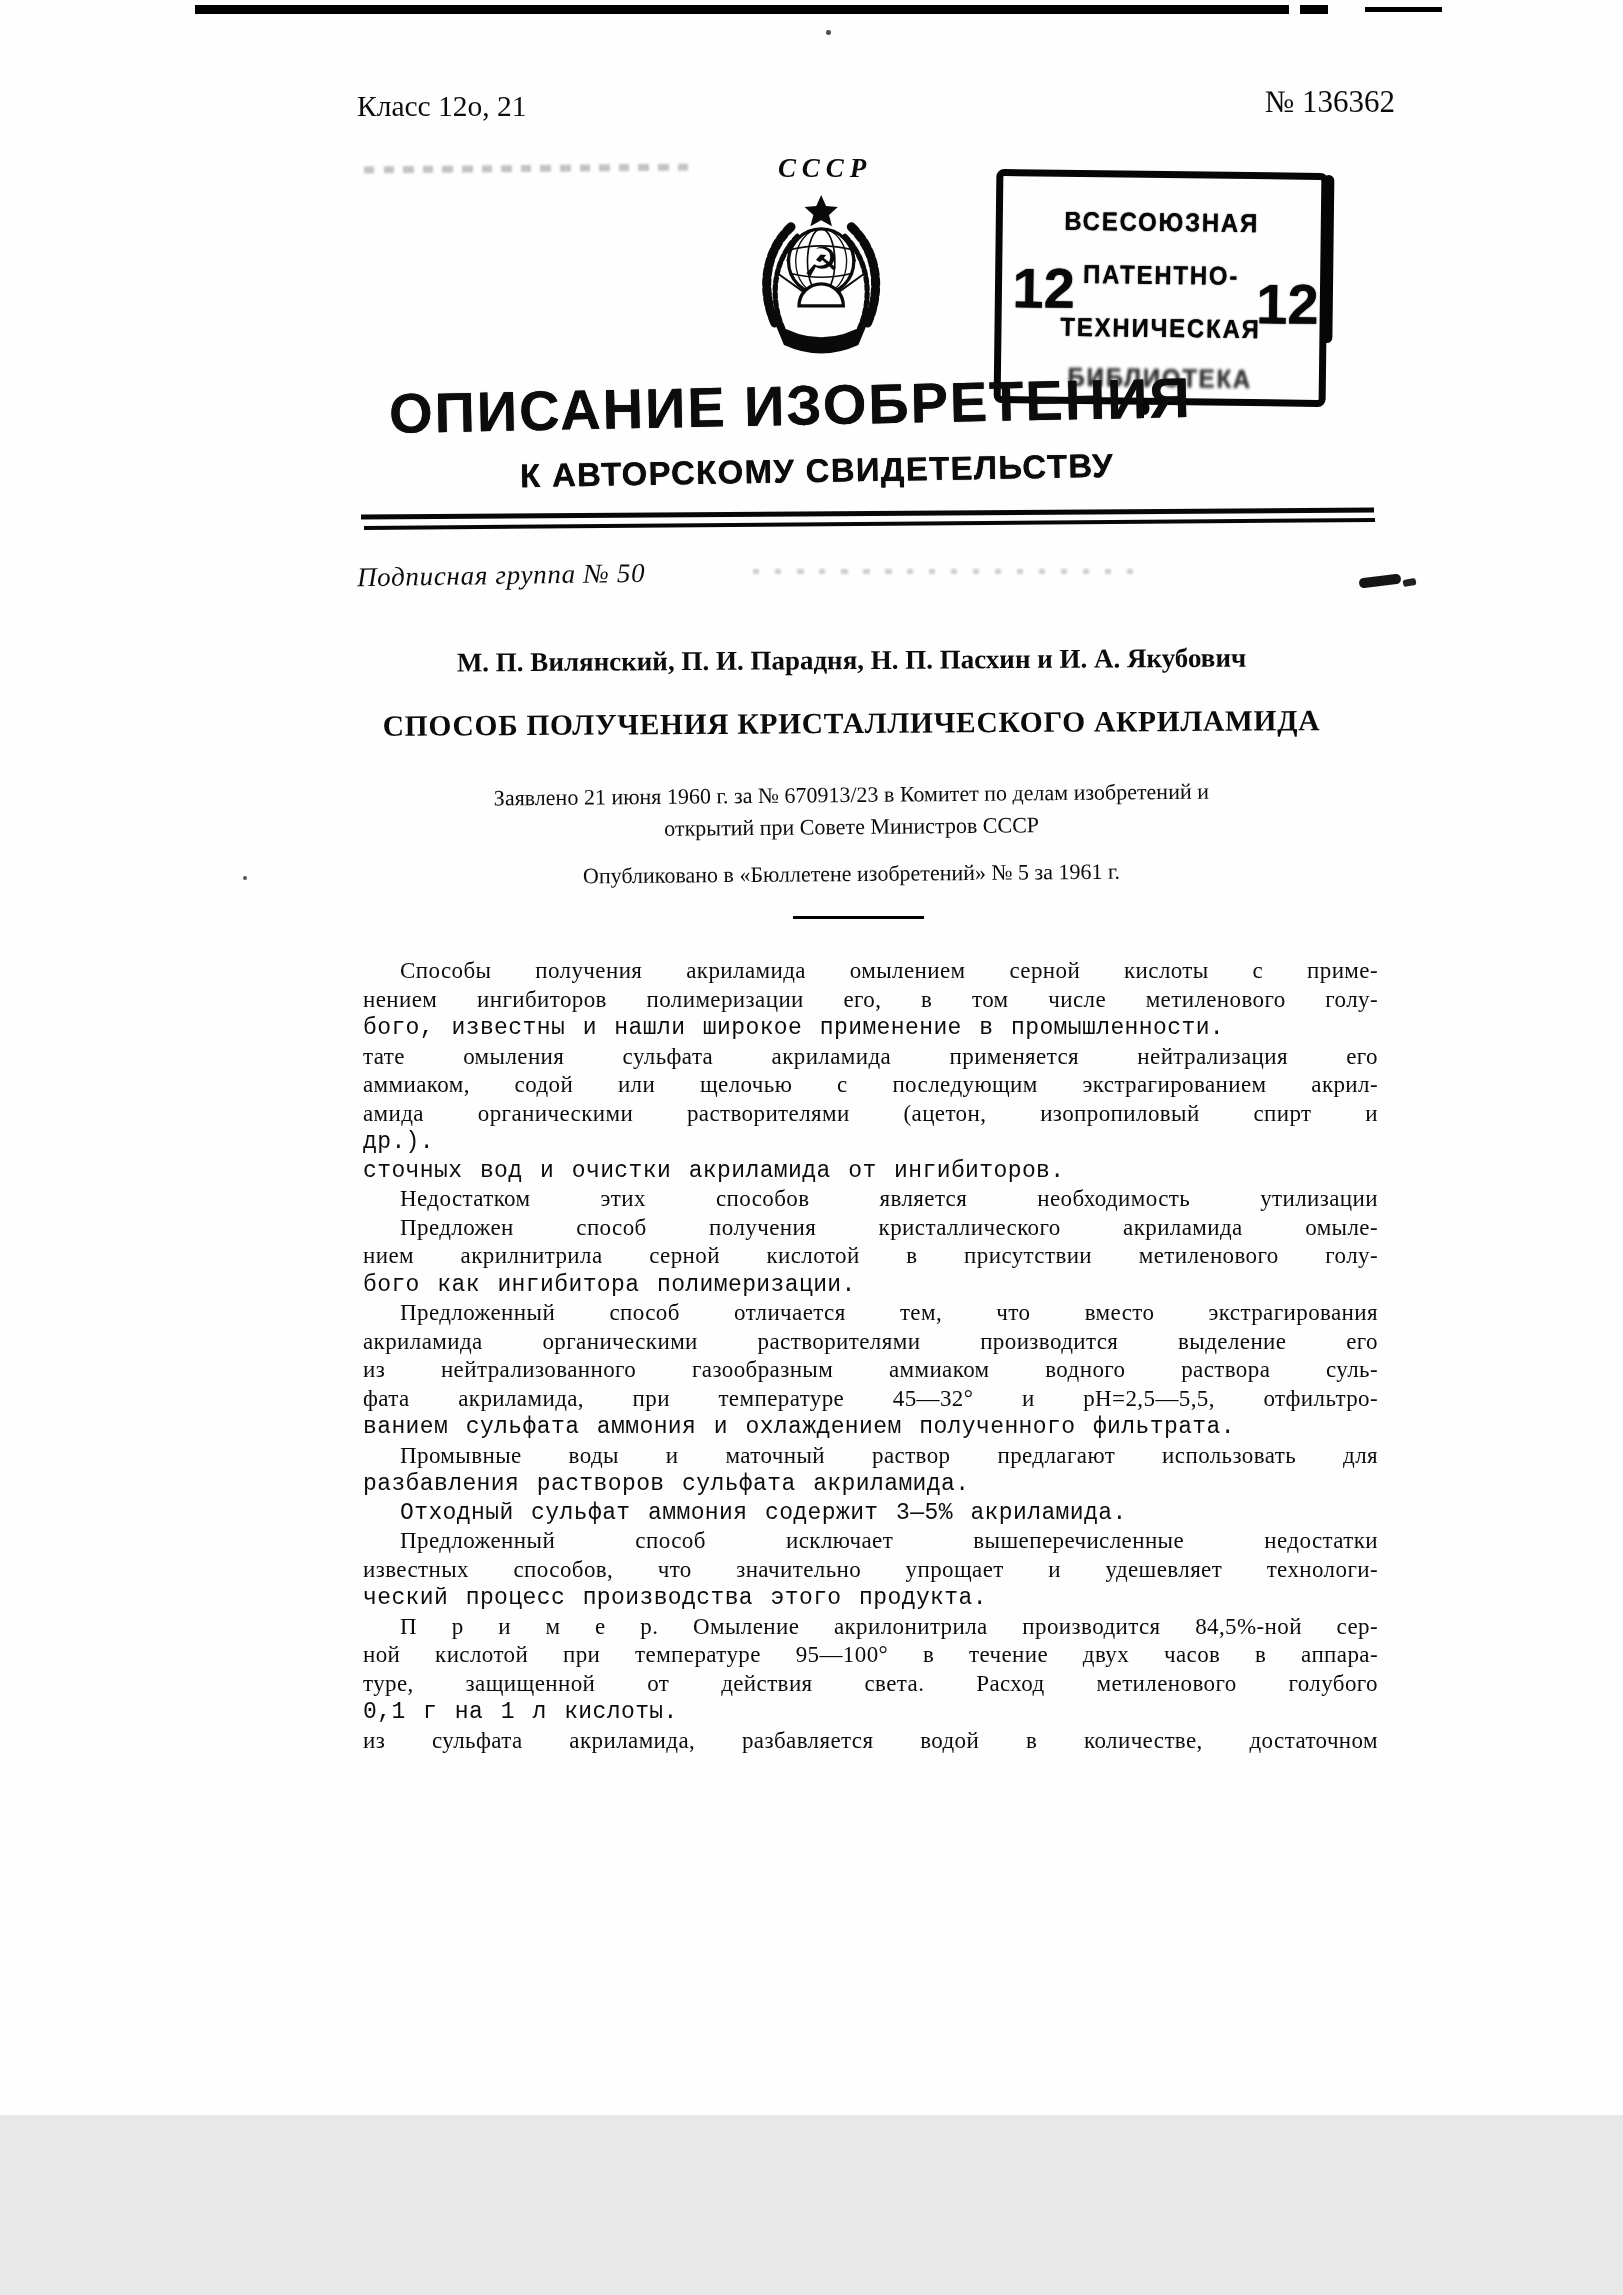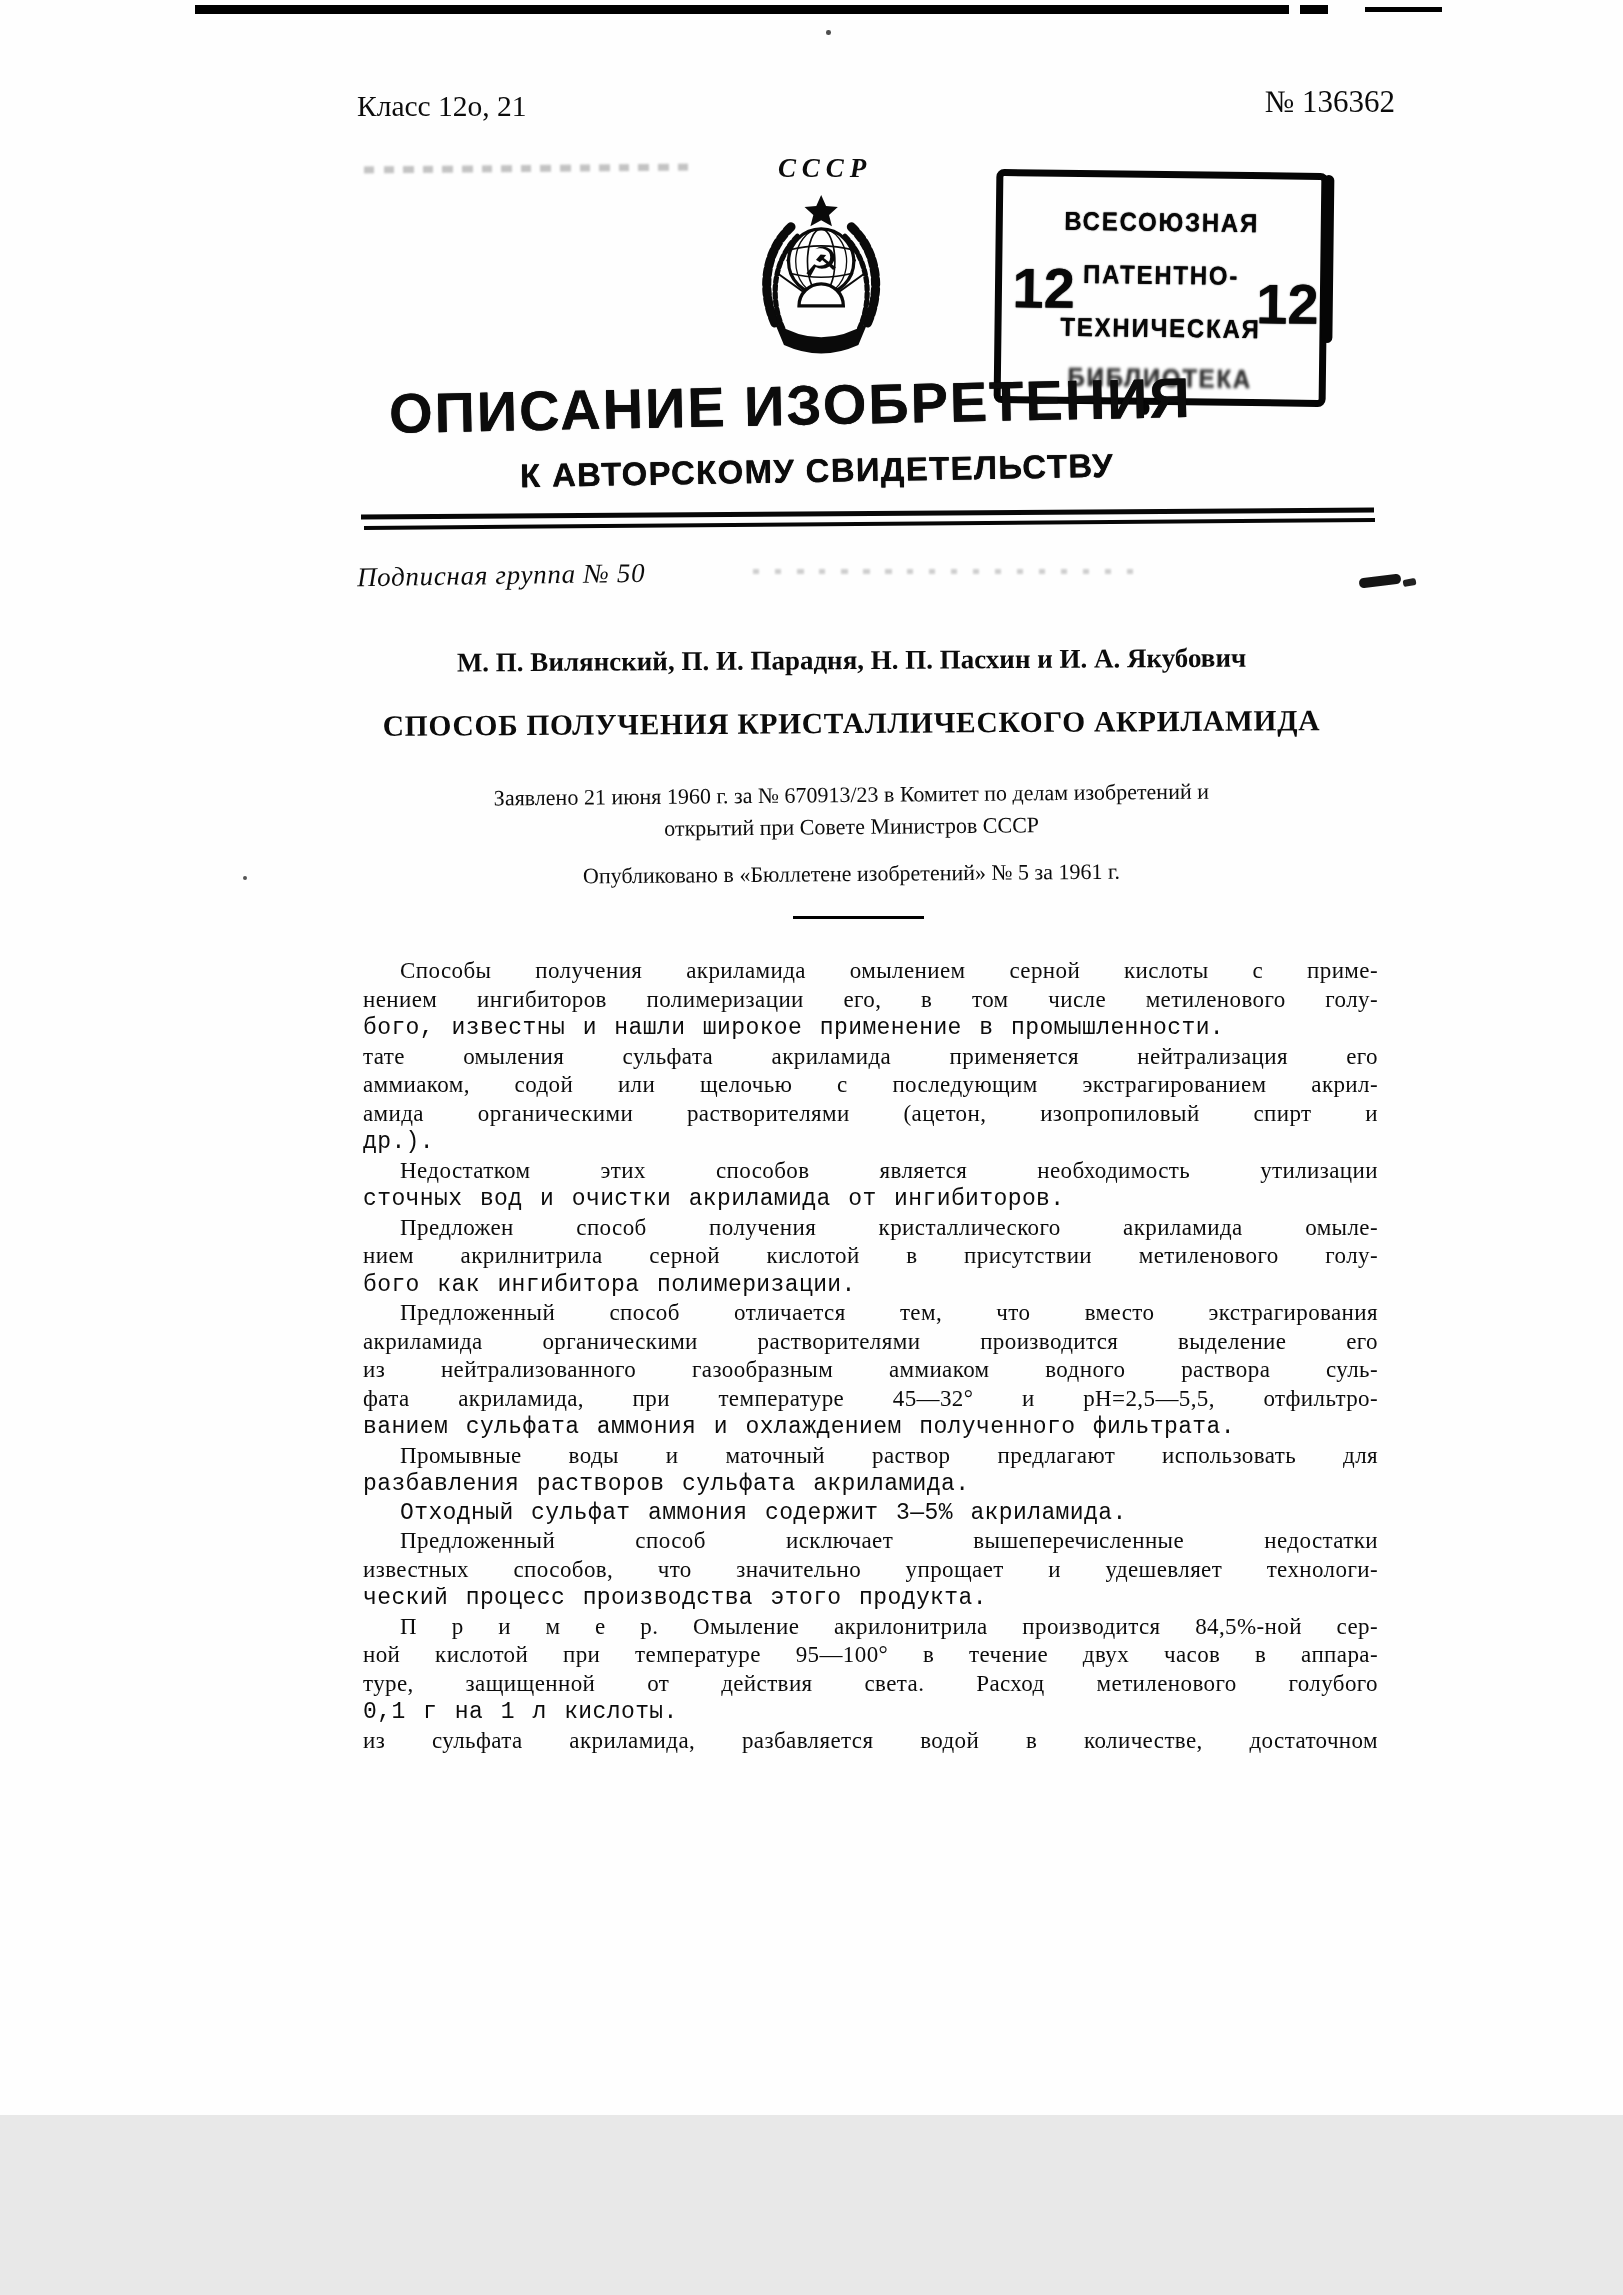--- a/index.html
+++ b/index.html
@@ -145,22 +145,22 @@
   <div class="dot" style="left:243px;top:876px;width:3.9px;height:3.9px;background:#555;"></div>
 
   <div class="body">
       <div class="bl ind">Способы получения акриламида омылением серной кислоты с приме-</div>
       <div class="bl">нением ингибиторов полимеризации его, в том числе метиленового голу-</div>
       <div class="bl end">бого, известны и нашли широкое применение в промышленности.</div>
       <div class="bl">тате омыления сульфата акриламида применяется нейтрализация его</div>
       <div class="bl">аммиаком, содой или щелочью с последующим экстрагированием акрил-</div>
       <div class="bl">амида органическими растворителями (ацетон, изопропиловый спирт и</div>
       <div class="bl end">др.).</div>
+      <div class="bl end">сточных вод и очистки акриламида от ингибиторов.</div>
       <div class="bl ind">Недостатком этих способов является необходимость утилизации</div>
-      <div class="bl end">сточных вод и очистки акриламида от ингибиторов.</div>
       <div class="bl ind">Предложен способ получения кристаллического акриламида омыле-</div>
       <div class="bl">нием акрилнитрила серной кислотой в присутствии метиленового голу-</div>
       <div class="bl end">бого как ингибитора полимеризации.</div>
       <div class="bl ind">Предложенный способ отличается тем, что вместо экстрагирования</div>
       <div class="bl">акриламида органическими растворителями производится выделение его</div>
       <div class="bl">из нейтрализованного газообразным аммиаком водного раствора суль-</div>
       <div class="bl">фата акриламида, при температуре 45—32° и pH=2,5—5,5, отфильтро-</div>
       <div class="bl end">ванием сульфата аммония и охлаждением полученного фильтрата.</div>
       <div class="bl ind">Промывные воды и маточный раствор предлагают использовать для</div>
       <div class="bl end">разбавления растворов сульфата акриламида.</div>

